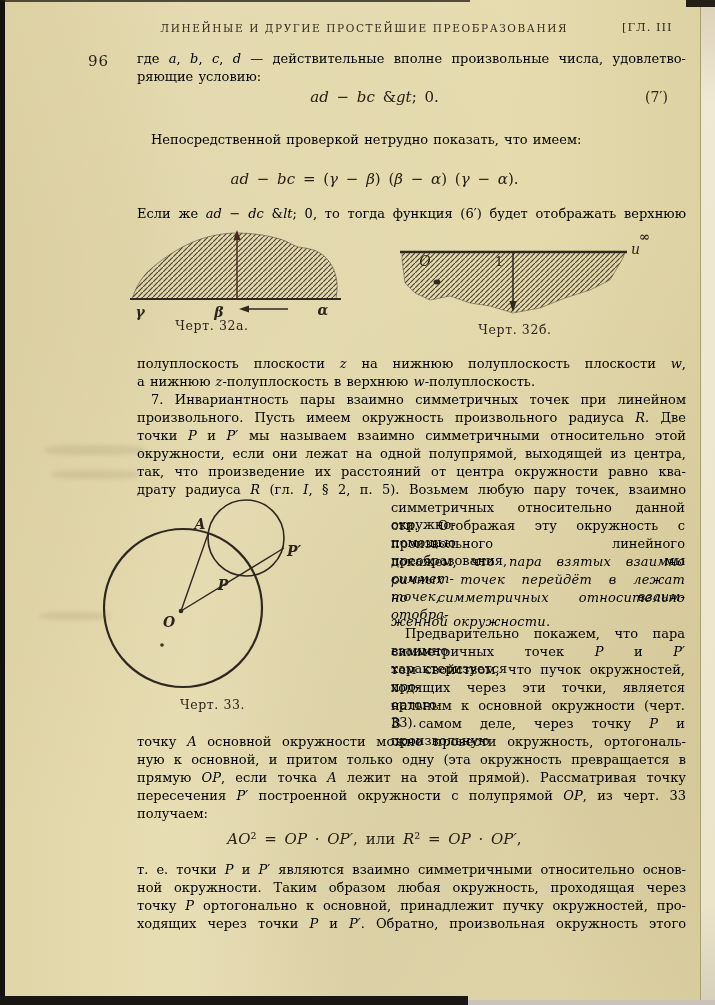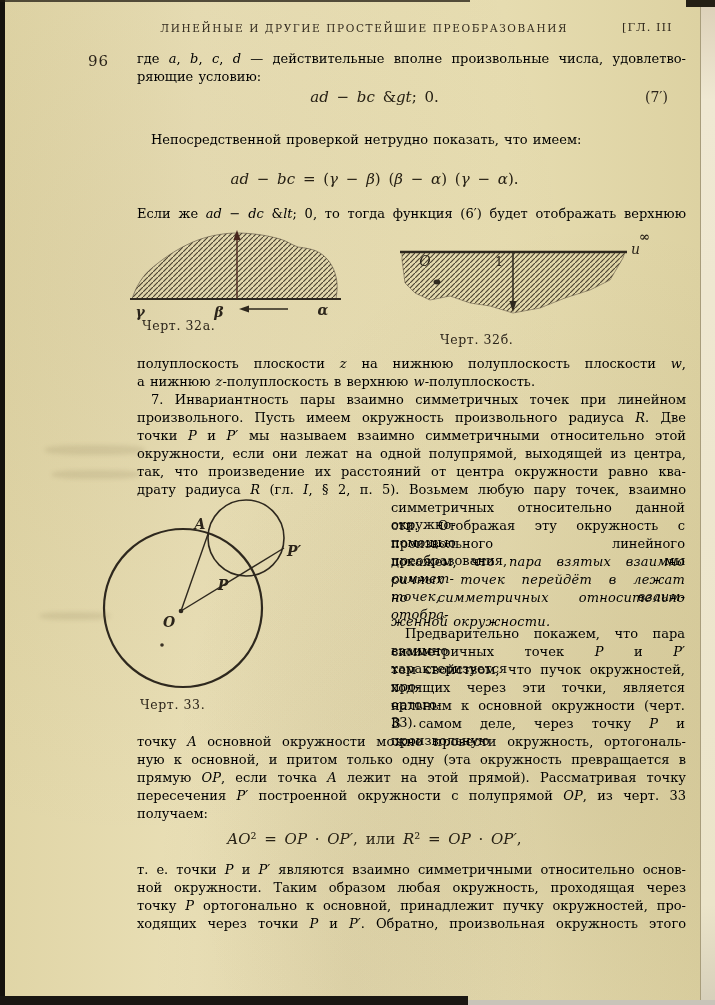--- a/index.html
+++ b/index.html
@@ -36,21 +36,21 @@
     text-align:justify;text-align-last:justify;word-spacing:1px;margin-left:37px;}
   .full{left:100px;width:549px;}
   .col{left:354px;width:294px;}
   .end{text-align-last:left;}
   .ind{text-indent:14px;}
   .b{font-weight:normal;}
   .it{font-style:italic;letter-spacing:.2px;}
   .formula{position:absolute;left:100px;width:549px;text-align:center;text-align-last:center;
     font-size:15px;color:#262014;word-spacing:3px;}
   .fref{position:absolute;left:645px;width:52px;font-size:14px;color:#2b241a;}
-  .cap{position:absolute;font-size:12.5px;color:#2b241a;text-align:left;letter-spacing:.6px;}
+  .cap{position:absolute;font-size:12.5px;color:#2b241a;text-align:center;letter-spacing:.6px;}
   .v{font-style:italic;}
   svg{position:absolute;overflow:visible;}
   svg text{font-family:"DejaVu Serif","Liberation Serif",serif;fill:#2b241a;}
 </style>
 </head>
 <body>
 
 <div class="page"></div>
 <div class="edge-right"></div>
 
@@ -90,21 +90,21 @@
   <path d="M7,24 L230,24 L228,30 L215,52 L195,62 L170,70 L145,80 L118,85 L95,78 L75,75 L55,68 L35,72 L20,65 L10,55 L7,32 Z" fill="url(#hatch)" stroke="#54493a" stroke-width="0.5"></path>
   <line x1="5" y1="24" x2="232" y2="24" stroke="#2e281e" stroke-width="2.4"></line>
   <line x1="118" y1="24" x2="118" y2="77" stroke="#2e281e" stroke-width="1.5"></line>
   <path d="M118,84 L114.4,73 L121.6,73 Z" fill="#2e281e"></path>
   <ellipse cx="42" cy="54" rx="3.5" ry="2.5" fill="#2e281e"></ellipse>
   <text x="30" y="38" font-size="14" font-style="italic" text-anchor="middle">O</text>
   <text x="104" y="38" font-size="12" text-anchor="middle">1</text>
   <text x="236" y="26" font-size="14" font-style="italic">u</text>
   <text x="244" y="13" font-size="13" font-weight="bold">∞</text>
 </svg>
-<div class="cap" style="left:440px;top:332px;width:150px">Черт. 32б.</div>
+<div class="cap" style="left:440px;top:322px;width:150px">Черт. 32б.</div>
 
 <div class="ln full mx" style="top:355px">полуплоскость плоскости <i class="v">z</i> на нижнюю полуплоскость плоскости <i class="v">w</i>,</div>
 <div class="ln full end mx" style="top:373px">а нижнюю <i class="v">z</i>-полуплоскость в верхнюю <i class="v">w</i>-полуплоскость.</div>
 
 <div class="ln full b ind mx" style="top:391px">7. Инвариантность пары взаимно симметричных точек при линейном</div>
 <div class="ln full" style="top:409px"><span class="b">произвольного.</span><span class="mx"> Пусть имеем окружность произвольного радиуса <i class="v">R</i>. Две</span></div>
 <div class="ln full mx" style="top:427px">точки <i class="v">P</i> и <i class="v">P′</i> мы называем взаимно симметричными относительно этой</div>
 <div class="ln full mx" style="top:445px">окружности, если они лежат на одной полупрямой, выходящей из центра,</div>
 <div class="ln full mx" style="top:463px">так, что произведение их расстояний от центра окружности равно ква-</div>
 <div class="ln full mx" style="top:481px">драту радиуса <i class="v">R</i> (гл. <i class="v">I</i>, § 2, п. 5). Возьмем любую пару точек, взаимно</div>

